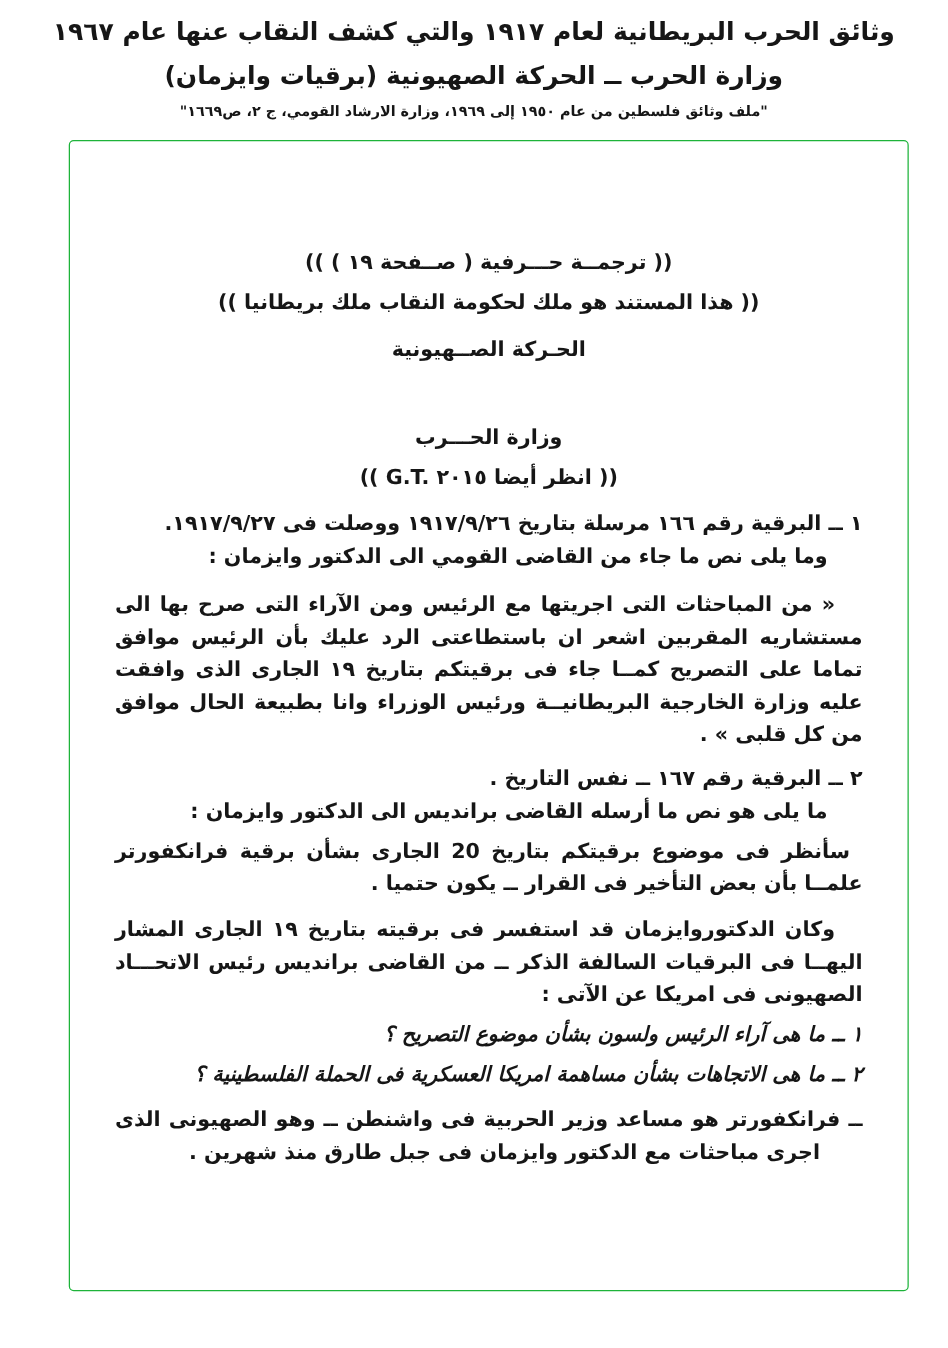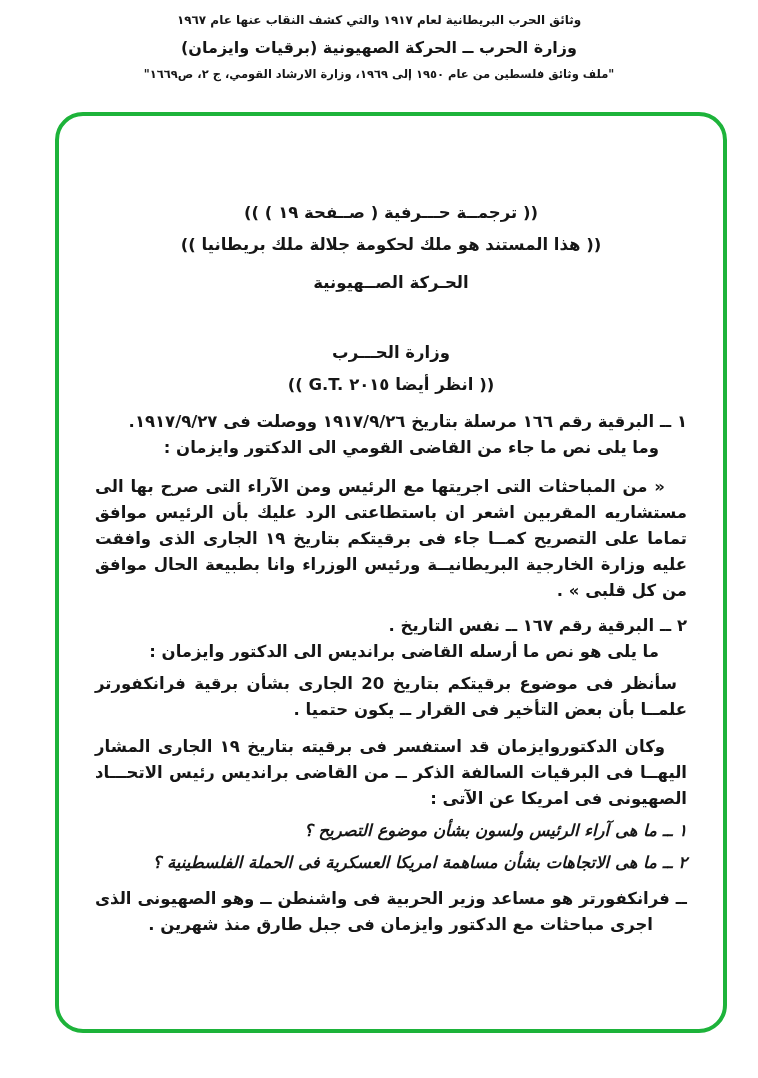--- a/index.html
+++ b/index.html
@@ -7,31 +7,31 @@
     width: 758px; height: 1078px;
     background: #ffffff;
     color: #161616;
     font-family: "DejaVu Sans", sans-serif;
     overflow: hidden;
   }
   .page { position: relative; width: 758px; height: 1078px; direction: rtl; }
 
   
   .hdr { text-align: center; padding-top: 13px; font-weight: bold; }
-  .hdr-line1 { font-size: 12px; letter-spacing: 0; }
-  .hdr-line2 { font-size: 16px; margin-top: 11px; }
+  .hdr-line1 { font-size: 20px; letter-spacing: 0; }
+  .hdr-line2 { font-size: 20px; margin-top: 11px; }
   .hdr-line3 { font-size: 11.5px; margin-top: 10px; }
 
   
   .frame {
     position: absolute; left: 55px; top: 112px;
     width: 672px; height: 921px;
     box-sizing: border-box;
-    border: 4px solid #0f172a;
-    border-radius: 28px;
+    border: 1px solid #0f172a;
+    border-radius: 4px;
     background: #ffffff;
   }
 
   
   .doc {
     padding: 84px 36px 0 36px;
     font-size: 16.5px;
     font-weight: bold;
     line-height: 26px;
     text-align: justify;
@@ -66,21 +66,21 @@
   <div class="hdr">
     <div class="hdr-line1">وثائق الحرب البريطانية لعام ١٩١٧ والتي كشف النقاب عنها عام ١٩٦٧</div>
     <div class="hdr-line2">وزارة الحرب ــ الحركة الصهيونية (برقيات وايزمان)</div>
     <div class="hdr-line3">"ملف وثائق فلسطين من عام ١٩٥٠ إلى ١٩٦٩، وزارة الارشاد القومي، ج ٢، ص١٦٦٩"</div>
   </div>
 
   <div class="frame" style="border-color: rgb(29, 179, 58);">
     <div class="doc">
 
       <p class="center note1">(( ترجمــة حـــرفية ( صــفحة ١٩ ) ))</p>
-      <p class="center">(( هذا المستند هو ملك لحكومة جلالة ملك بريطانيا ))</p>
+      <p class="center">(( هذا المستند هو ملك لحكومة النقاب ملك بريطانيا ))</p>
 
       <p class="center title-mid">الحـركة الصــهيونية</p>
       <p class="center titles-top">وزارة الحـــرب</p>
       <p class="center title-ref">(( انظر أيضا ٢٠١٥ ‎G.T.‎ ))</p>
 
 
       <p class="tg1-head"><span>١ ــ البرقية رقم ١٦٦ مرسلة بتاريخ ١٩١٧/٩/٢٦ ووصلت فى </span><span>١٩١٧/٩/٢٧</span><span>.</span></p>
       <p class="sub-indent">وما يلى نص ما جاء من القاضى القومي الى الدكتور وايزمان :</p>
       <p class="quote1">« من المباحثات التى اجريتها مع الرئيس ومن الآراء التى صرح بها الى مستشاريه المقربين اشعر ان باستطاعتى الرد عليك بأن الرئيس موافق تماما على التصريح كمــا جاء فى برقيتكم بتاريخ ١٩ الجارى الذى وافقت عليه وزارة الخارجية البريطانيــة ورئيس الوزراء وانا بطبيعة الحال موافق من كل قلبى » .</p>
 

